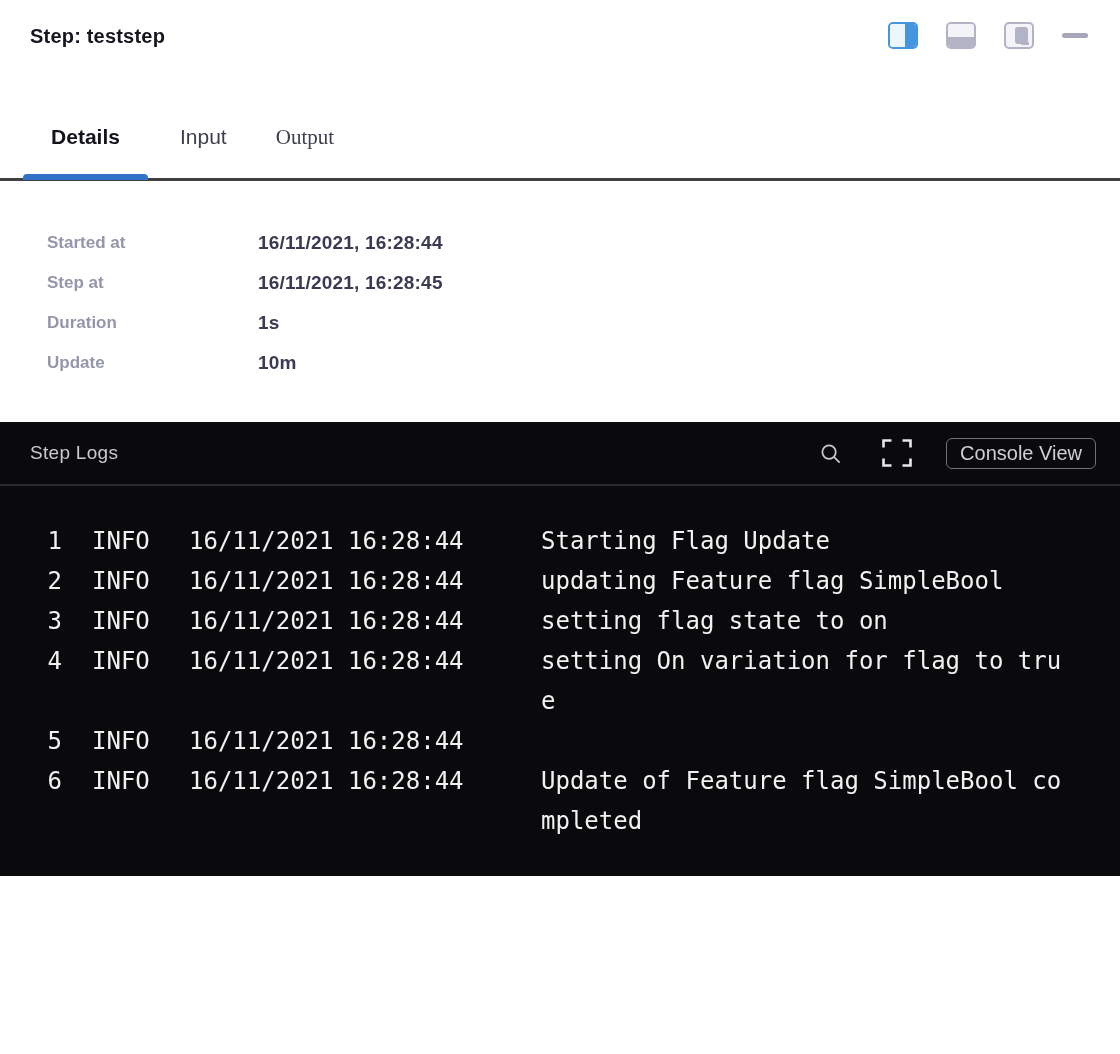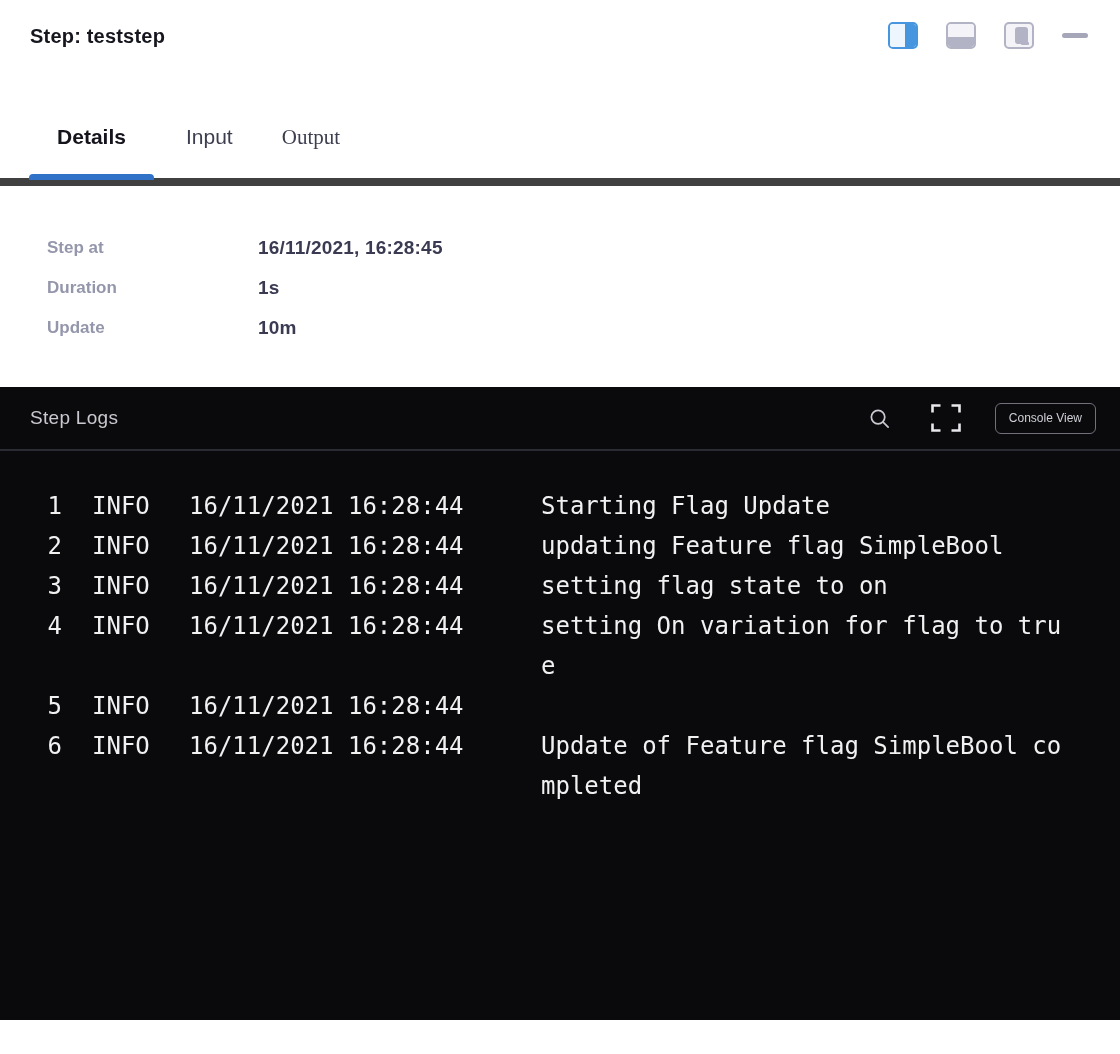--- a/index.html
+++ b/index.html
@@ -39,22 +39,22 @@
     position: absolute; bottom: 2px; right: 3px; width: 8px; height: 3px;
     background: #b2b3c4; border-radius: 1px;
   }
   .lc-min {
     width: 26px; height: 5px; border-radius: 3px; background: #a5a6b8;
     border: none; padding: 0; cursor: pointer;
   }
 
   
   .tabs {
-    display: flex; margin-top: 75px; padding-left: 29px;
-    border-bottom: 8px solid #404040;
+    display: flex; margin-top: 75px; padding-left: 23px;
+    border-bottom: 3px solid #404040;
   }
   .tab {
     position: relative; padding: 0 0 28px; font-size: 21px;
     color: #3d3e4f; font-weight: 500; cursor: pointer;
   }
   .tab.active { font-weight: 700; color: #14141c; min-width: 125px; text-align: center; }
   .tab.active::after {
     content: ""; position: absolute; left: 0; bottom: -2px;
     width: 100%; height: 6px; background: #2f72c8;
     border-radius: 4px 4px 0 0;
@@ -62,33 +62,33 @@
   .tab-input { margin-left: 32px; }
   .tab-output { margin-left: 49px; font-family: Liberation Serif, serif; }
 
   
   .details { padding: 42px 0 39px 47px; }
   .drow { display: flex; align-items: center; height: 40px; }
   .dlabel { width: 211px; font-size: 17px; font-weight: 700; color: #9496ab; }
   .dvalue { font-size: 19px; font-weight: 700; color: #3a3b52; letter-spacing: 0.2px; }
 
   
-  .logs { background: #0a0a0c; height: 633px; }
+  .logs { background: #0a0a0c; height: 454px; }
   .logs-header {
     height: 64px; display: flex; align-items: center;
     padding: 0 24px 0 30px; border-bottom: 2px solid #2b2c33;
   }
   .logs-title { flex: 1; font-size: 19px; font-weight: 400; color: #c9cad0; letter-spacing: 0.3px; }
   .logs-actions { display: flex; align-items: center; }
   .icon-btn { background: none; border: none; padding: 0; cursor: pointer; display: flex; align-items: center; }
   .search-btn { margin-right: 40px; }
   .expand-btn { margin-right: 34px; }
   .console-btn {
     height: 31px; padding: 0 13px; border: 1px solid #70717b; border-radius: 6px;
-    background: transparent; color: #ced0d6; font-size: 12px;
+    background: transparent; color: #ced0d6; font-size: 20px;
     font-family: "Liberation Sans", "DejaVu Sans", sans-serif; cursor: pointer;
   }
 
   .logs-body {
     padding: 35px 20px 0 30px;
     font-family: "DejaVu Sans Mono", monospace;
     font-size: 24px; line-height: 40px; color: #f1f1f2;
   }
   .log-row { display: flex; align-items: flex-start; }
   .ln  { flex: none; width: 32px; text-align: right; }
@@ -120,20 +120,24 @@
     </div>
   </div>
 
   <nav class="tabs">
     <div class="tab active">Details</div>
     <div class="tab tab-input">Input</div>
     <div class="tab tab-output">Output</div>
   </nav>
 
   <section class="details">
+    <div class="drow">
+      <span class="dlabel">Started at</span>
+      <span class="dvalue">16/11/2021, 16:28:44</span>
+    </div>
     <div class="drow">
       <span class="dlabel">Step at</span>
       <span class="dvalue">16/11/2021, 16:28:45</span>
     </div>
     <div class="drow">
       <span class="dlabel">Duration</span>
       <span class="dvalue">1s</span>
     </div>
     <div class="drow">
       <span class="dlabel">Update</span>

